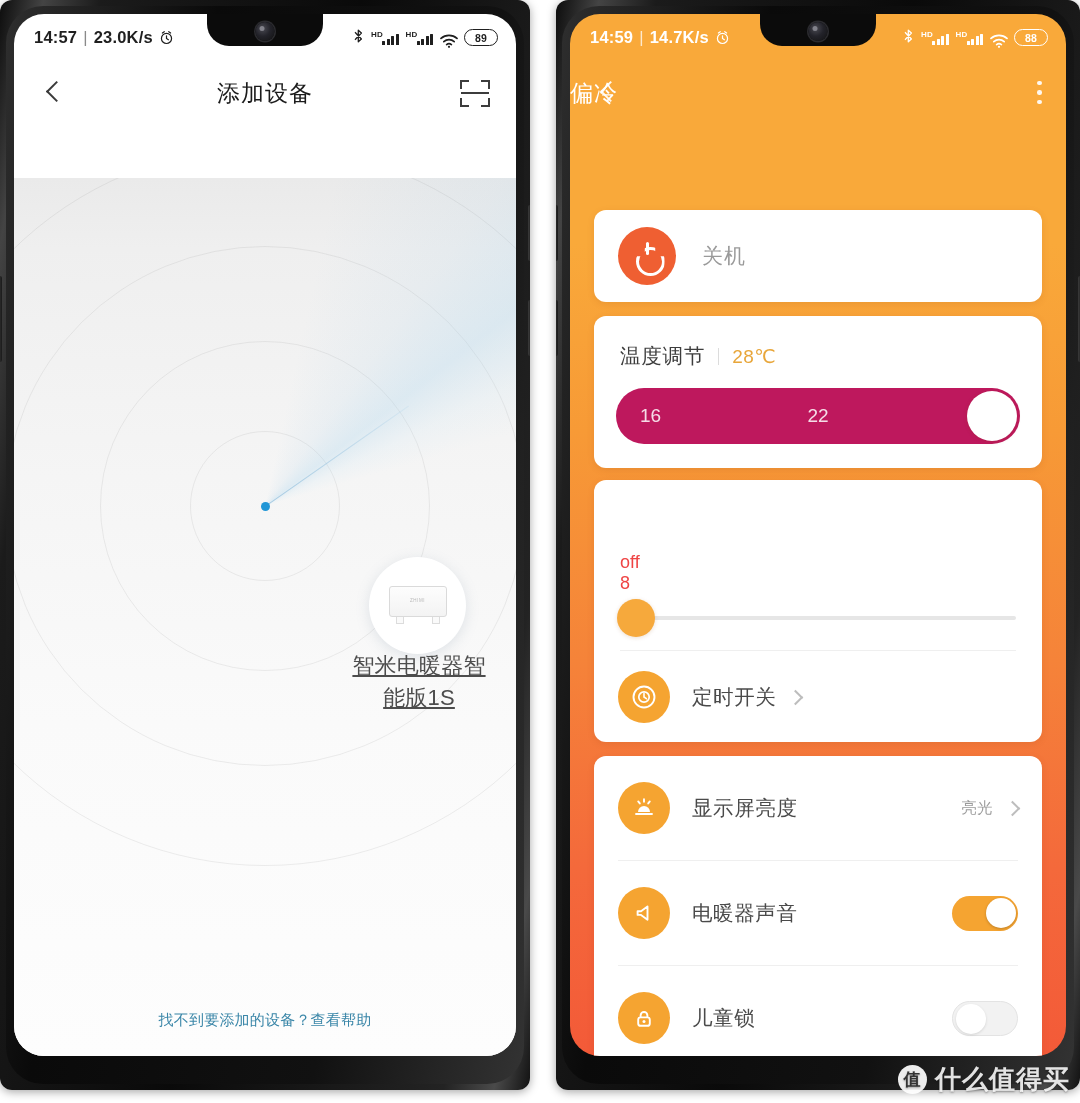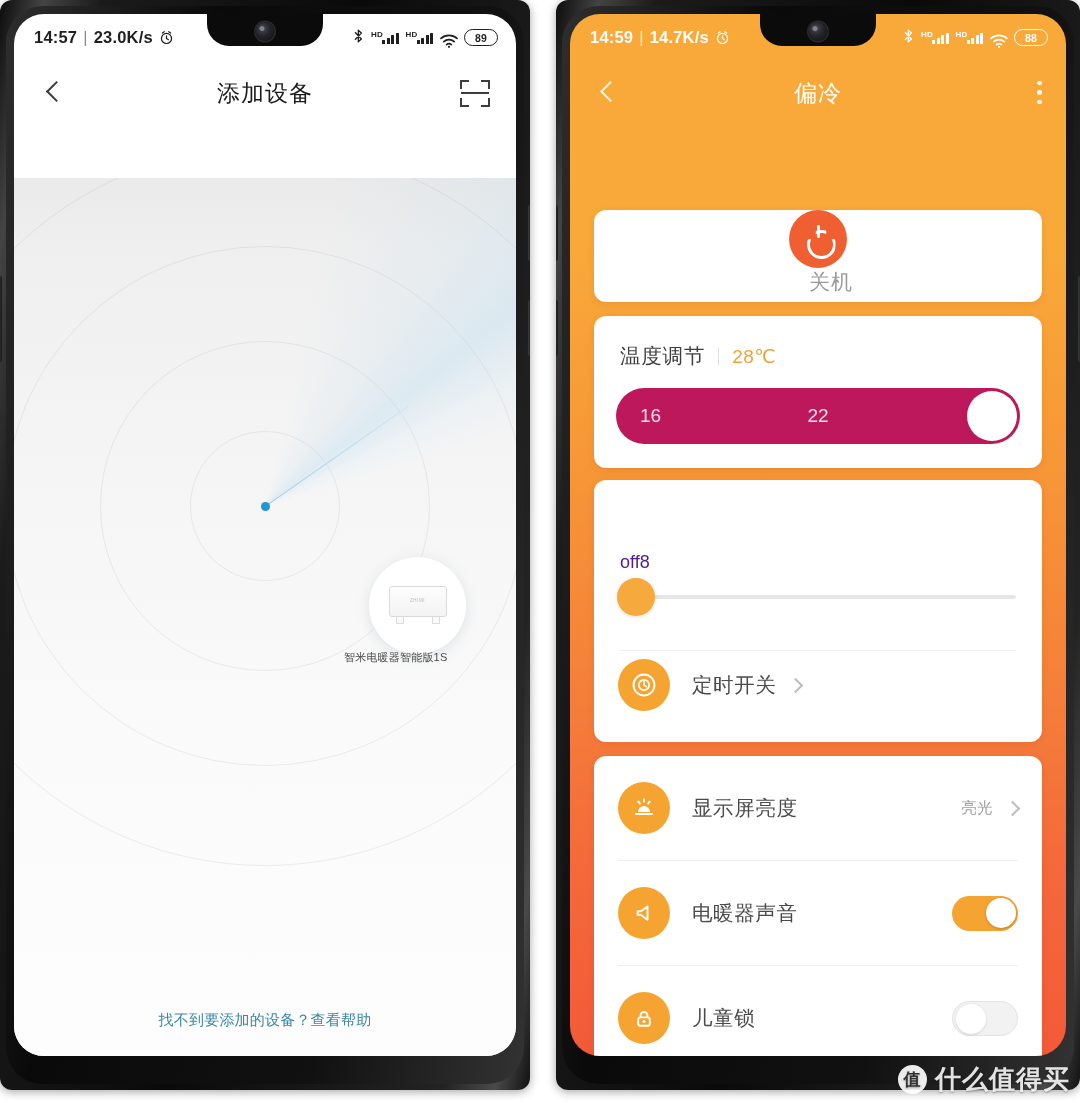--- a/index.html
+++ b/index.html
@@ -71,21 +71,21 @@
   }
   .sb-left { display: flex; align-items: center; gap: 6px; white-space: nowrap; }
   .sb-right { display: flex; align-items: flex-end; gap: 7px; }
   .alarm-ico { width: 15px; height: 15px; position: relative; display:inline-block; }
   .bt-ico { font-size: 15px; line-height: 1; }
   .bars { position: relative; display: flex; align-items: flex-end; gap: 1.5px; height: 13px; }
   .bars i { width: 3px; border-radius: .5px; display:block; }
   .bars i:nth-child(1){height:4px} .bars i:nth-child(2){height:6.5px}
   .bars i:nth-child(3){height:9px} .bars i:nth-child(4){height:11.5px}
   .hdlbl { font-size: 8px; font-weight: 700; line-height: 1; margin-right: -1px; margin-bottom: 7px;}
-  .sig { display:flex; align-items:flex-start; }
+  .sig { display:flex; align-items:center; }
   .wifi-ico { width: 17px; height: 13px; position: relative; }
   .batt {
     min-width: 34px; height: 17px; border-radius: 9px; border: 1.6px solid currentColor;
     font-size: 10.5px; font-weight: 700; display: flex; align-items: center; justify-content: center;
     padding: 0 4px;
   }
 
   
   #screenL { background: #fff; }
   .l-header {
@@ -162,35 +162,36 @@
     border: 1.1px solid #dadada; border-radius: 3px;
   }
   .heater-logo {
     position: absolute; left: 50%; top: 12px; transform: translateX(-50%);
     font-size: 4.5px; color: #b8b8b8; letter-spacing: .6px;
   }
   .heater-leg { position: absolute; top: 31px; width: 8px; height: 7px; border: 1.1px solid #dcdcdc; border-top:none; background:#fafafa;}
   .heater-leg.l { left: 7px; } .heater-leg.r { right: 7px; }
   .dev-label {
     position: absolute; left: 330px; top: 472px; width: 150px;
-    text-align: left; font-size: 11px; color: #4d4d4d; line-height: 1.45;
+    text-align: center; font-size: 22px; color: #4d4d4d; line-height: 1.45;
     letter-spacing: .2px;
+    text-decoration: underline;
   }
   .l-help {
     position: absolute; left: 0; right: 0; bottom: 26px; text-align: center;
     font-size: 15px; color: #3a86a8; letter-spacing: .2px;
   }
 
   
   #screenR { background: linear-gradient(180deg, #f9a93a 0%, #f9a93a 22%, #f79a36 40%, #f58339 62%, #f4693b 82%, #f35a38 100%); }
   .r-header {
     position: absolute; top: 46px; left: 0; right: 0; height: 66px;
     display: flex; align-items: center; padding: 0 24px; z-index: 8;
   }
-  .r-title { position: absolute; left:0; right:0; text-align:center; color: #fff; font-size: 23px; font-weight: 500; letter-spacing: 1px;}
+  .r-title { position: absolute; left:0; right:0; color: #fff; font-size: 23px; font-weight: 500; letter-spacing: 1px;}
   .chev-back-w { width: 26px; height: 26px; position: relative; z-index:2; }
   .chev-back-w::before{
     content:""; position:absolute; left:9px; top:4px; width:13px; height:13px;
     border-left: 2.4px solid rgba(255,255,255,.92); border-bottom: 2.4px solid rgba(255,255,255,.92);
     transform: rotate(45deg);
   }
   .dots-menu { position:absolute; right: 24px; width: 5px; height: 25px; z-index:2; }
   .dots-menu i { display:block; width:4.5px; height:4.5px; border-radius:50%; background: rgba(255,255,255,.92); margin-bottom: 5px; }
 
   .card {
@@ -204,21 +205,21 @@
     display: flex; align-items: center; justify-content: center; flex: 0 0 auto;
   }
   .row-label { font-size: 20.5px; color: #4a4a4a; margin-left: 22px; letter-spacing: .6px; }
   .row-value { margin-left: auto; font-size: 15.5px; color: #9b9b9b; letter-spacing: .4px; }
   .chev-r { width: 11px; height: 11px; border-top: 2px solid #bdbdbd; border-right: 2px solid #bdbdbd;
             transform: rotate(45deg); margin-left: 14px; flex:0 0 auto; }
   .divider { height: 1px; background: #efefef; margin: 0 24px; }
 
   
   #cardPower { top: 196px; height: 92px; }
-  #cardPower .row { height: 92px; flex-direction: column; }
+  #cardPower .row { height: 92px; }
   .pwr-circle { background: #ef5f32; width: 58px; height: 58px; }
   .pwr-glyph { width: 26px; height: 26px; position: relative; }
   .pwr-glyph::before {
     content:""; position:absolute; left:1.5px; top:4px; width:23px; height:23px; border-radius:50%;
     border: 3px solid #fff; clip-path: polygon(0 32%, 32% 32%, 32% 0, 68% 0, 68% 32%, 100% 32%, 100% 100%, 0 100%);
   }
   .pwr-glyph::after { content:""; position:absolute; left: 11.5px; top:-1px; width:3px; height:13px; background:#fff; border-radius:2px; }
   .pwr-label { font-size: 21px; color: #9a9a9a; margin-left: 26px; letter-spacing: 1px; }
 
   
@@ -234,27 +235,27 @@
   .temp-slider .t16 { position:absolute; left: 24px; top: 50%; transform: translateY(-50%);
                       color: rgba(255,255,255,.85); font-size: 19px; }
   .temp-slider .t22 { position:absolute; left: 50%; top: 50%; transform: translate(-50%,-50%);
                       color: rgba(255,255,255,.85); font-size: 19px; }
   .temp-knob { position:absolute; right: 3px; top: 3px; width: 50px; height: 50px; border-radius: 50%;
                background: #fff; box-shadow: 0 1px 4px rgba(120,60,10,.18); }
 
   
   #cardDelay { top: 466px; height: 262px; }
   .delay-slider-wrap { position: absolute; left: 26px; right: 26px; top: 72px; }
-  .ds-labels { display:flex; font-size: 18px; color: #4c1d95; }
+  .ds-labels { display:flex; font-size: 18px; color: #ef4444; flex-direction: column; }
   .ds-track { position: relative; margin-top: 22px; height: 4px; background: #e6e6e6; border-radius: 2px; }
   .ds-knob { position:absolute; left: -3px; top: 50%; transform: translateY(-50%);
              width: 38px; height: 38px; border-radius: 50%; background: #f6a93c;
              box-shadow: 0 1px 4px rgba(150,80,10,.18); }
   #cardDelay .divider { position:absolute; left: 26px; right: 26px; top: 170px; margin: 0; }
-  #cardDelay .row { position: absolute; left: 0; right: 0; top: 164px; height: 82px; }
+  #cardDelay .row { position: absolute; left: 0; right: 0; top: 176px; height: 82px; }
   .ic-orange { background: #f5a431; }
 
   
   #cardSettings { top: 742px; height: 312px; }
   #cardSettings .row { height: 104px; }
   .toggle { margin-left: auto; width: 66px; height: 35px; border-radius: 18px; position: relative; flex:0 0 auto; }
   .toggle.on  { background: #f5a431; }
   .toggle.off { background: #f2f2f2; border: 1px solid #e3e3e3; }
   .toggle .knob { position:absolute; top: 2.5px; width: 30px; height: 30px; border-radius: 50%;
                   background: #fff; box-shadow: 0 1px 3px rgba(0,0,0,.22); }

